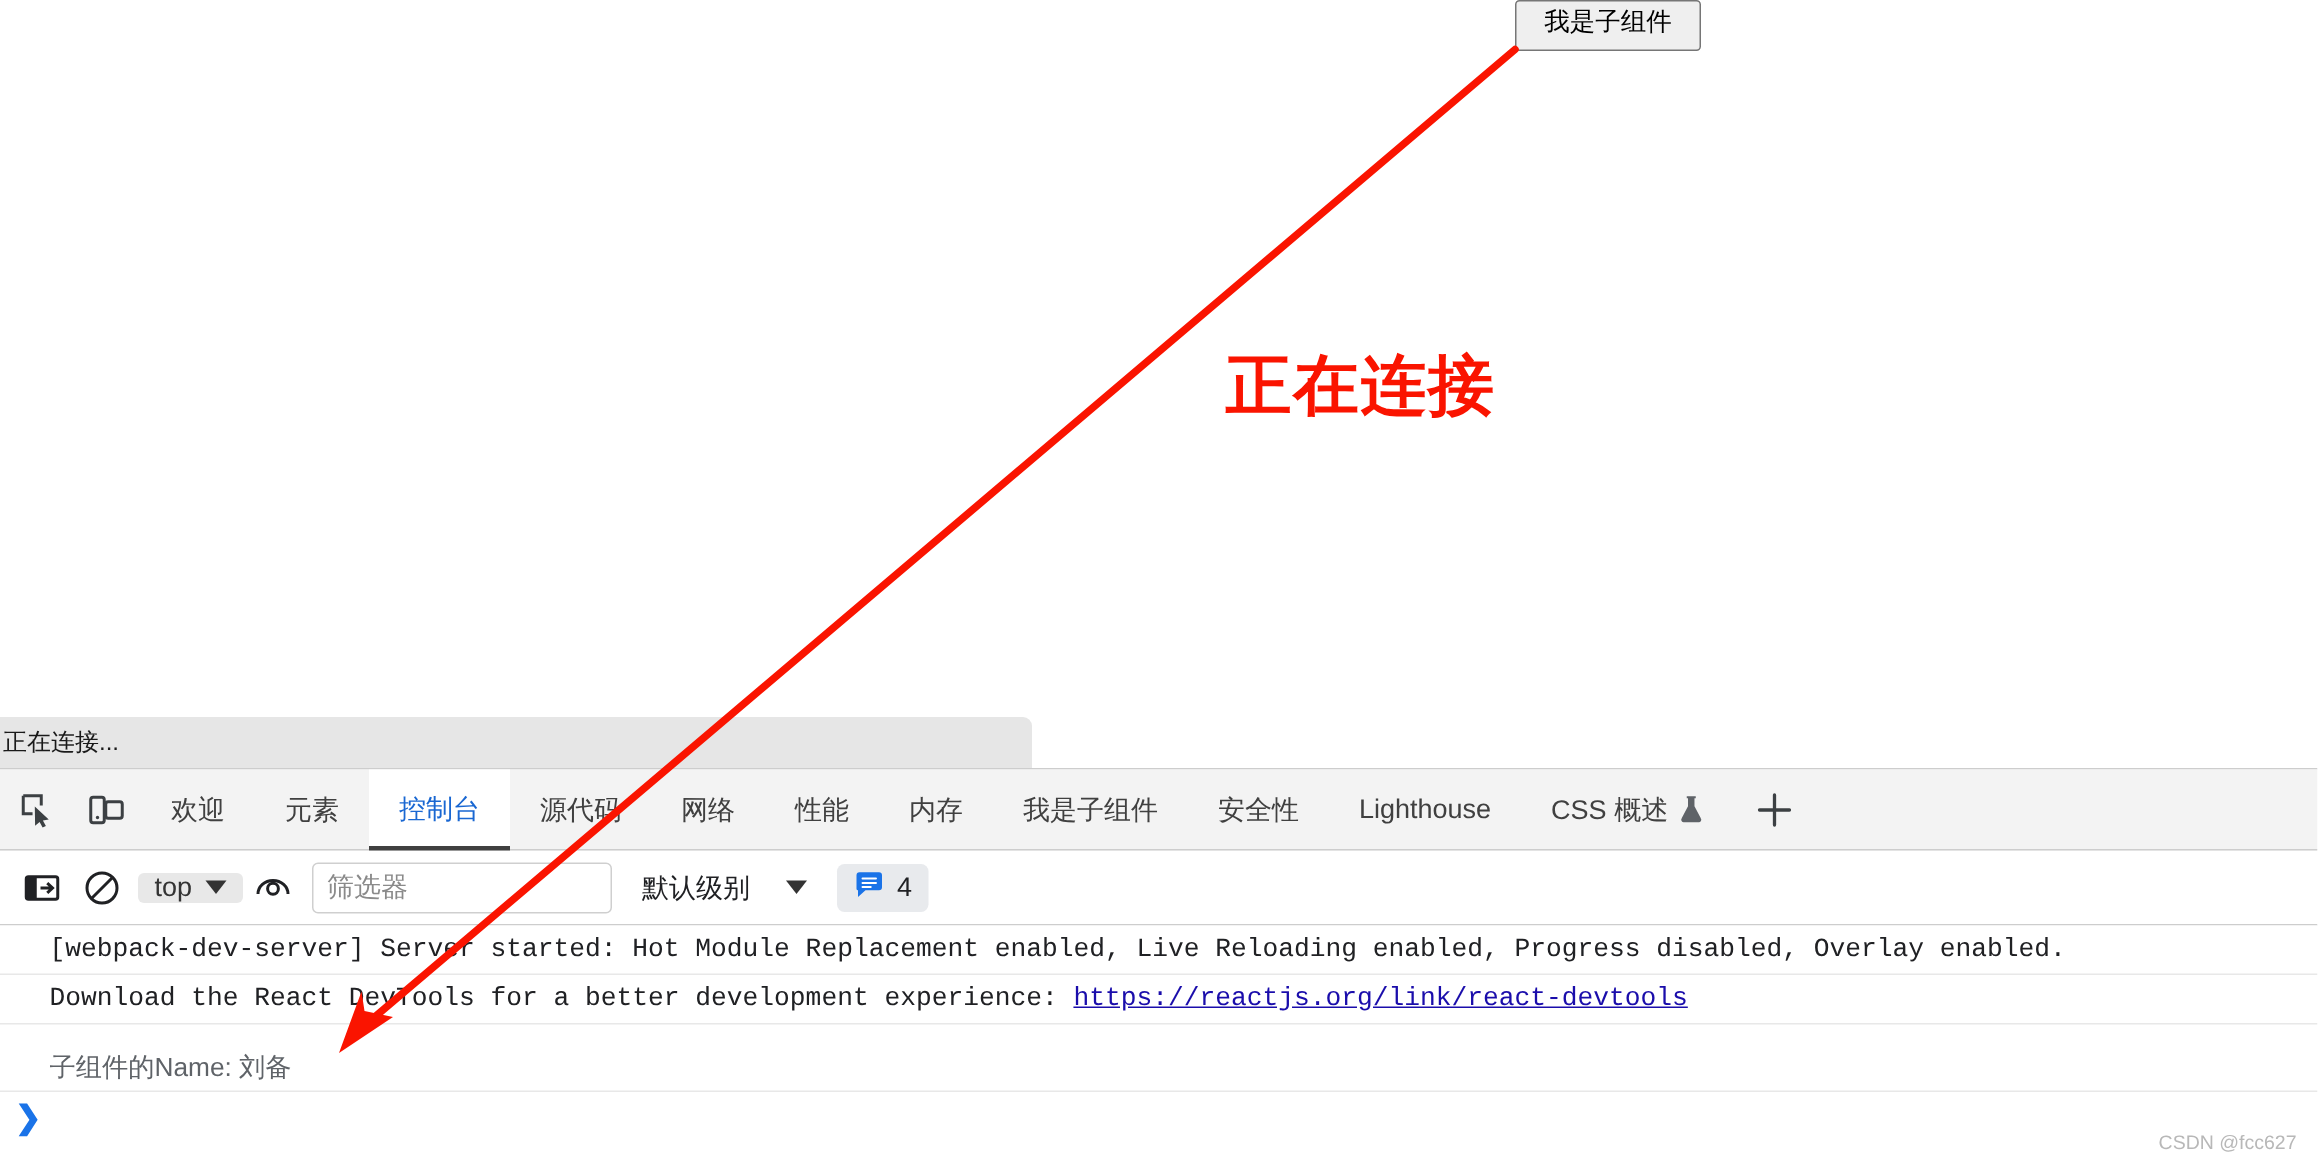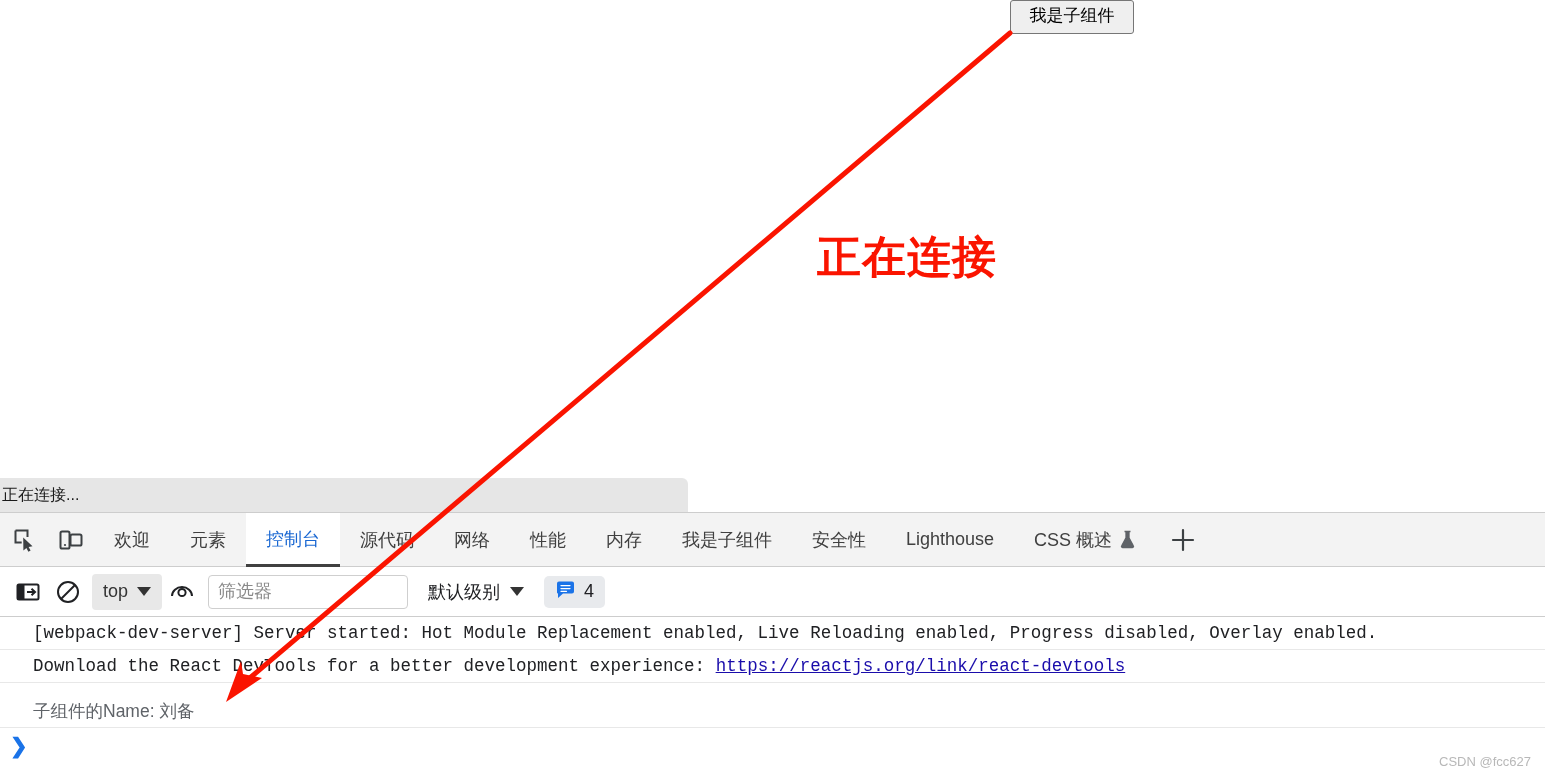--- a/index.html
+++ b/index.html
@@ -169,21 +169,21 @@
     cursor: pointer;
     background: transparent;
     border: none;
   }
   #context-selector {
     display: flex;
     align-items: center;
     gap: 9px;
     background: #e8e8e8;
     border-radius: 4px;
-    height: 36px;
+    height: 20px;
     padding: 0 11px;
     font-size: 18px;
     color: #333333;
     cursor: pointer;
     margin-left: 4px;
     font-family: "Liberation Sans", sans-serif;
   }
   #filter-input {
     width: 200px;
     height: 34px;
@@ -195,21 +195,21 @@
     font-family: "Liberation Sans", sans-serif;
     color: #b91c1c;
     background: #ffffff;
     box-sizing: border-box;
   }
   #filter-input::placeholder { color: #8a8a8a; }
 
   #level-selector {
     display: flex;
     align-items: center;
-    gap: 10px;
+    gap: 24px;
     margin-left: 20px;
     font-size: 18px;
     color: #202124;
     cursor: pointer;
     font-family: "Liberation Sans", sans-serif;
   }
   #issues-badge {
     display: flex;
     align-items: center;
     gap: 8px;

